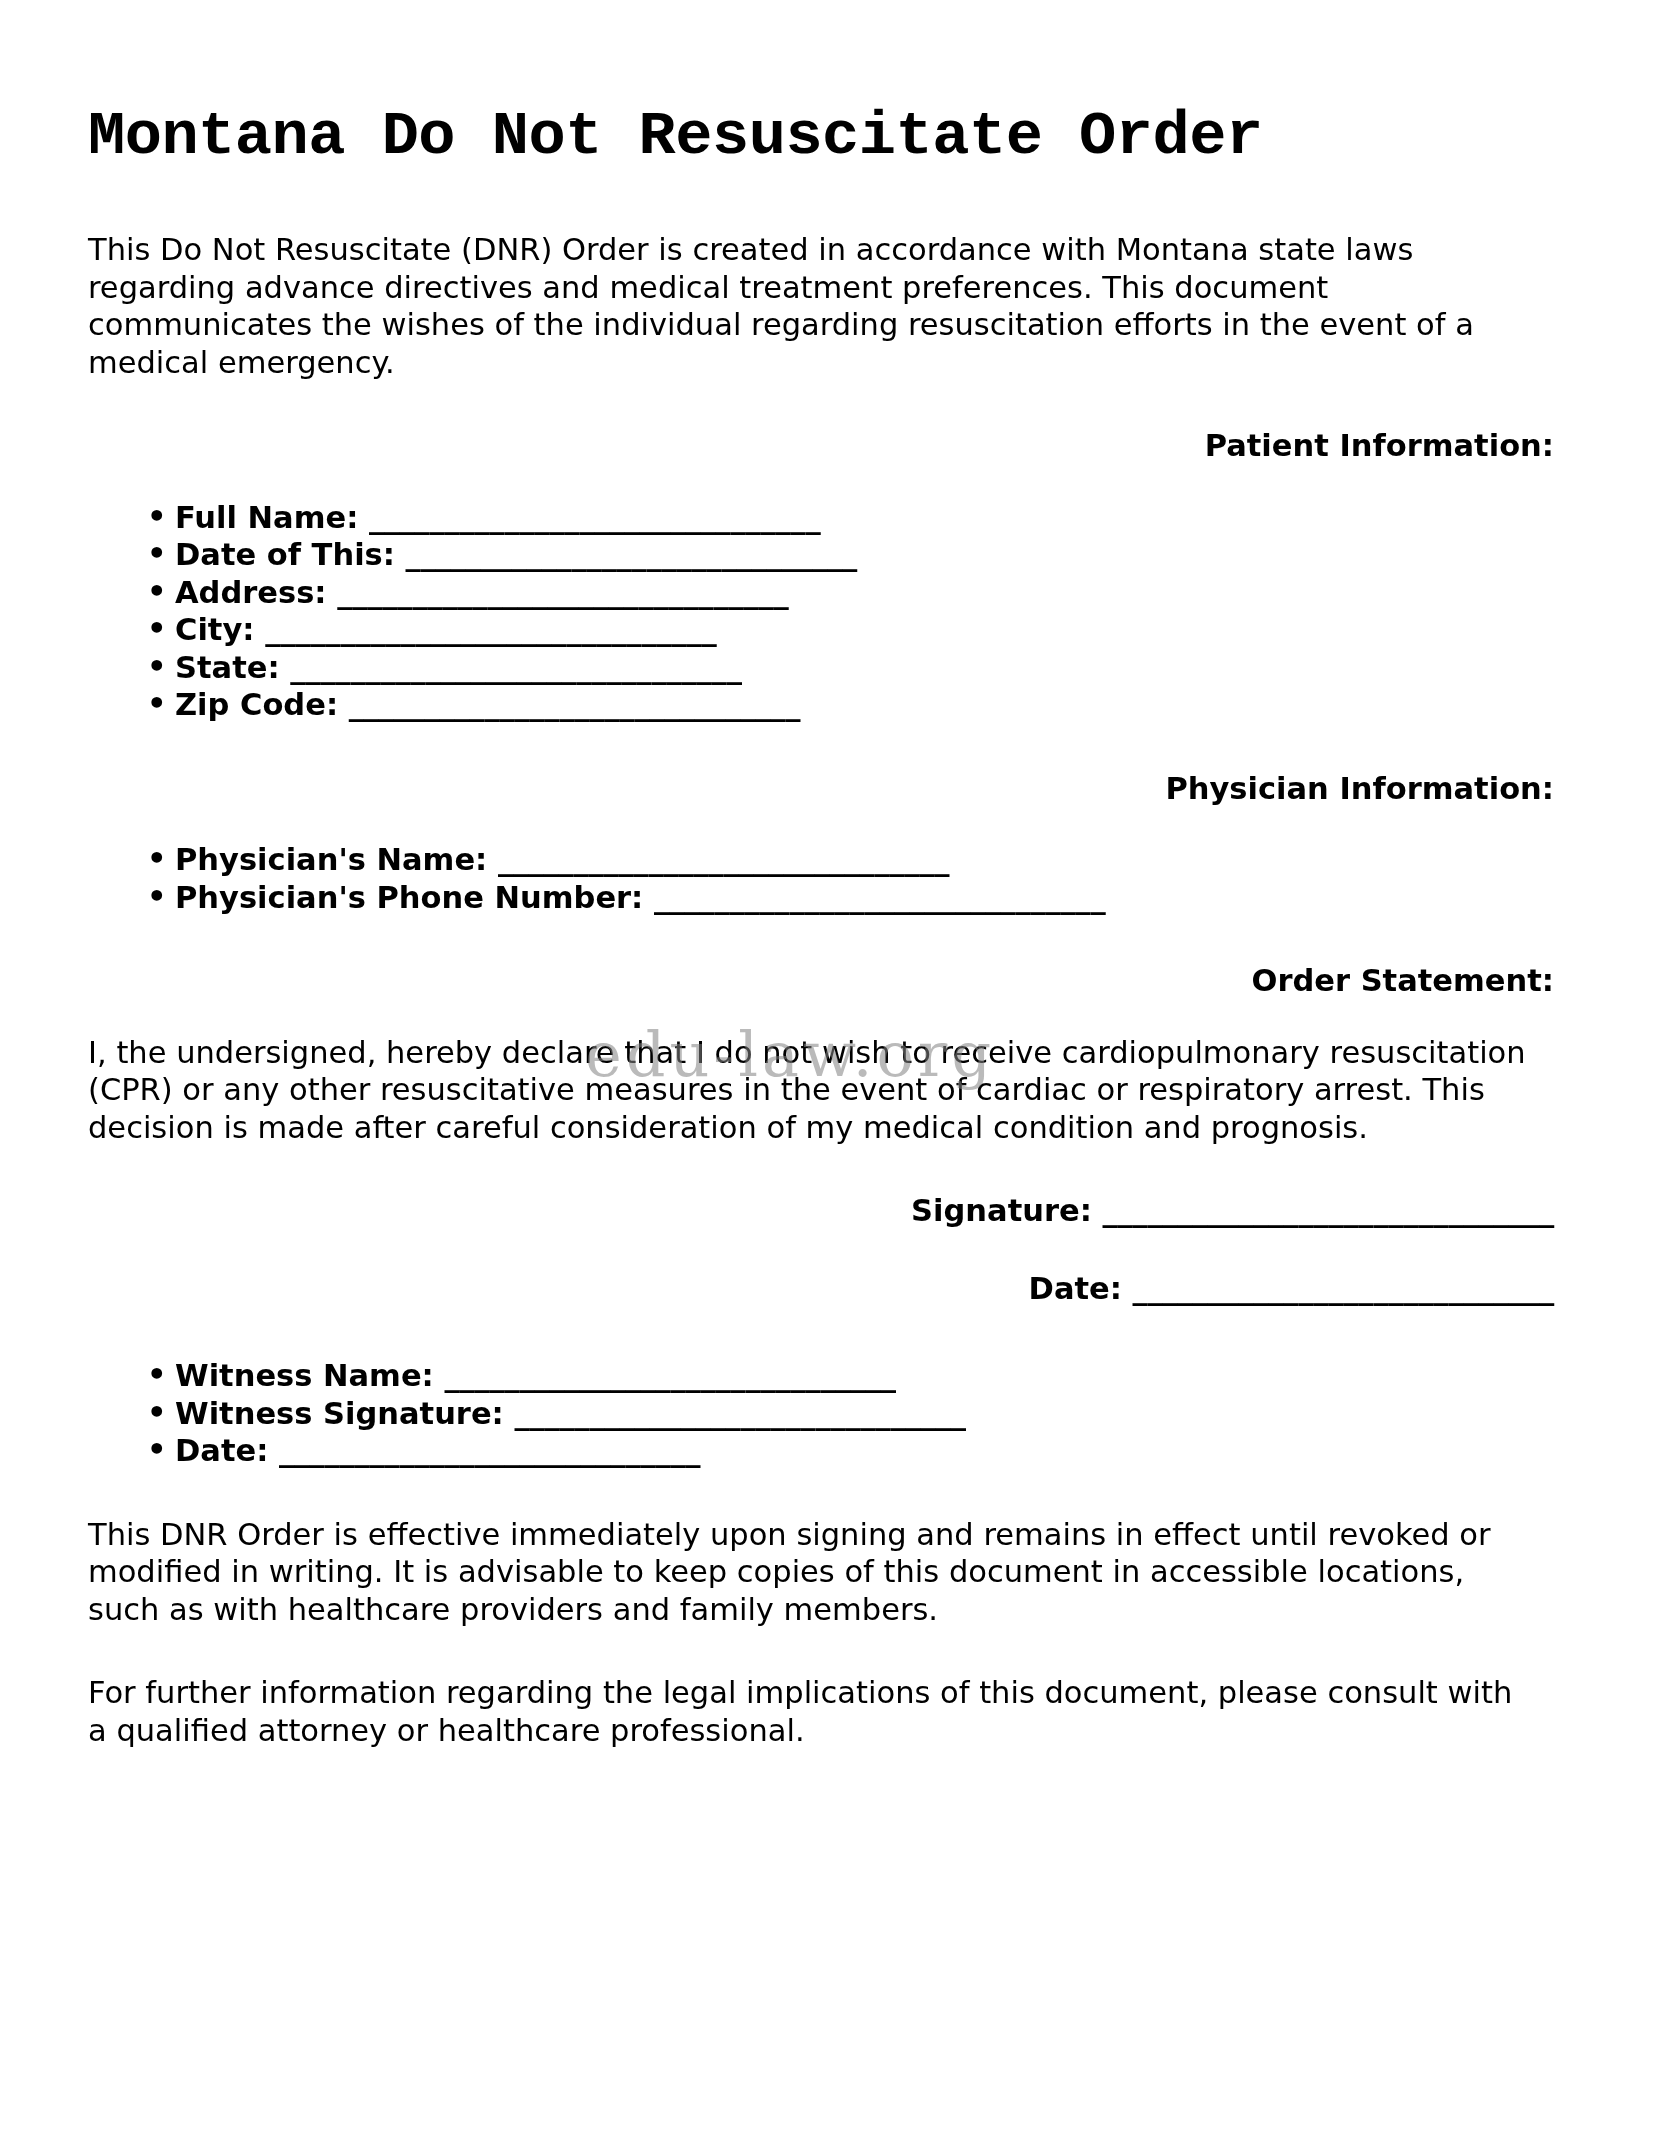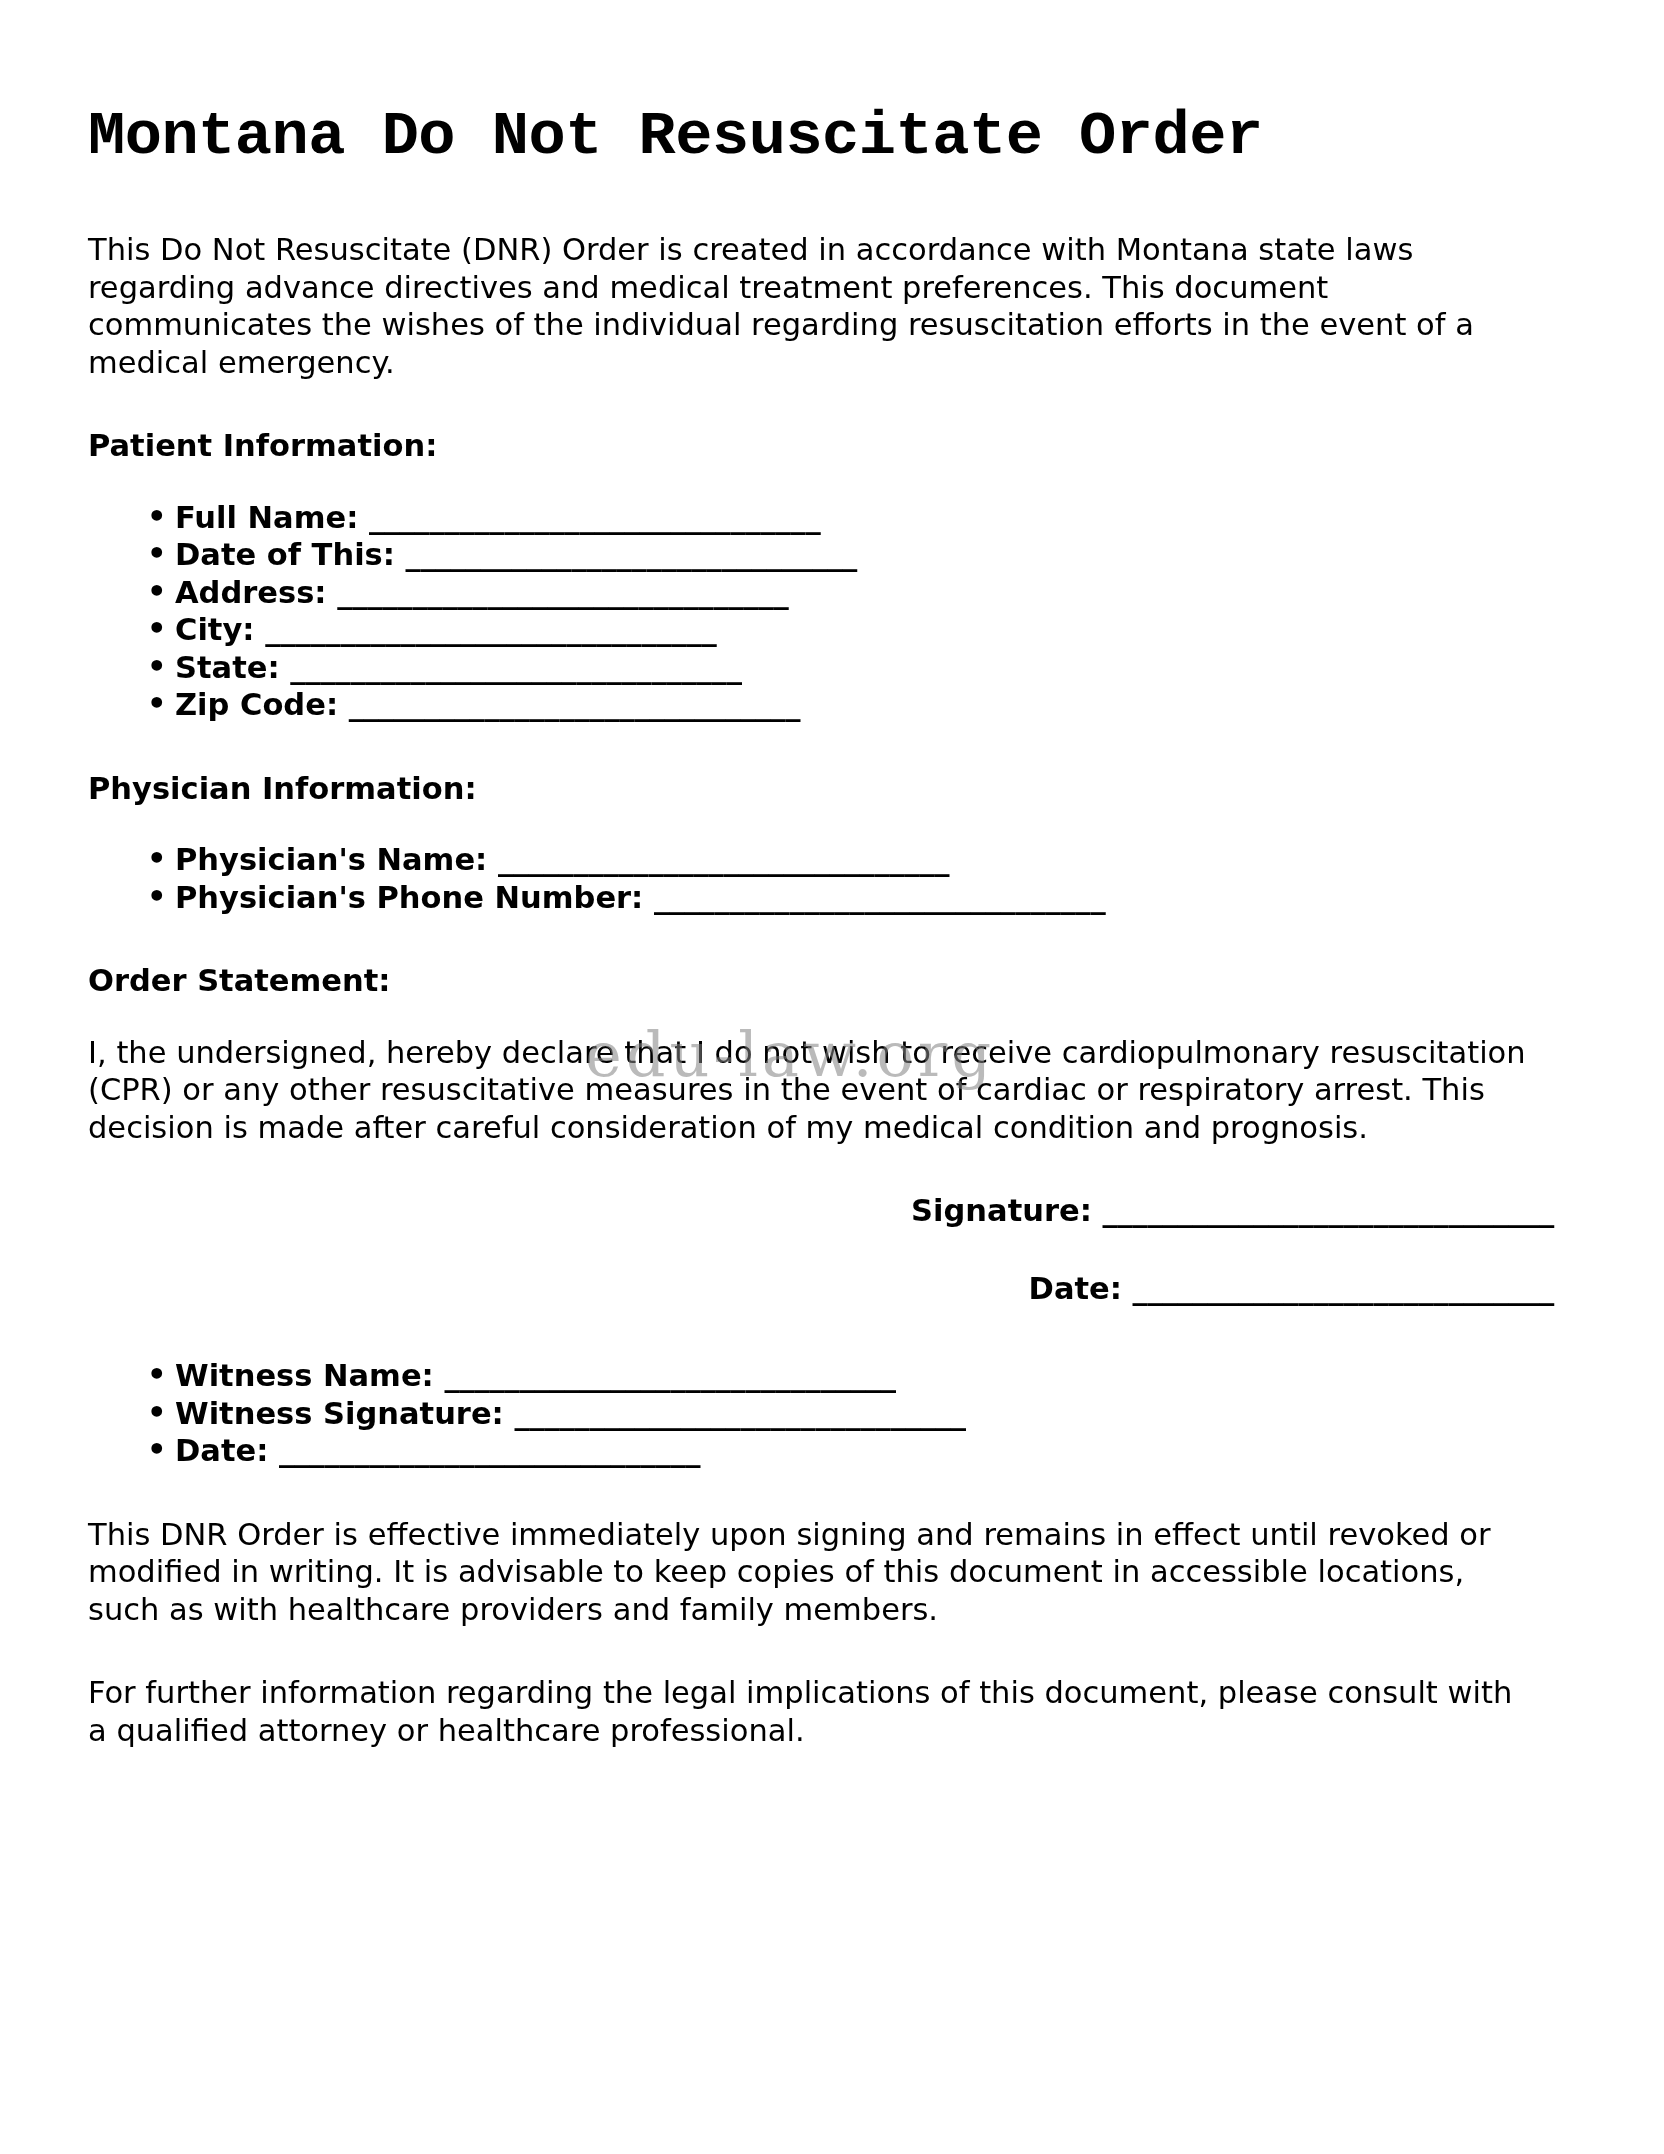--- a/index.html
+++ b/index.html
@@ -49,20 +49,21 @@
     margin: 0 0 46px 0;
     max-width: 1450px;
     font-weight: normal;
   }
 
   h2.section-head {
     font-size: 30.5px;
     line-height: 37.5px;
     font-weight: bold;
     margin: 0 0 34px 0;
+    text-align: right;
   }
 
   ul.field-list {
     list-style: none;
     margin: 0 0 46px 0;
     padding: 0 0 0 55px;
   }
 
   ul.field-list li {
     font-size: 30.5px;

